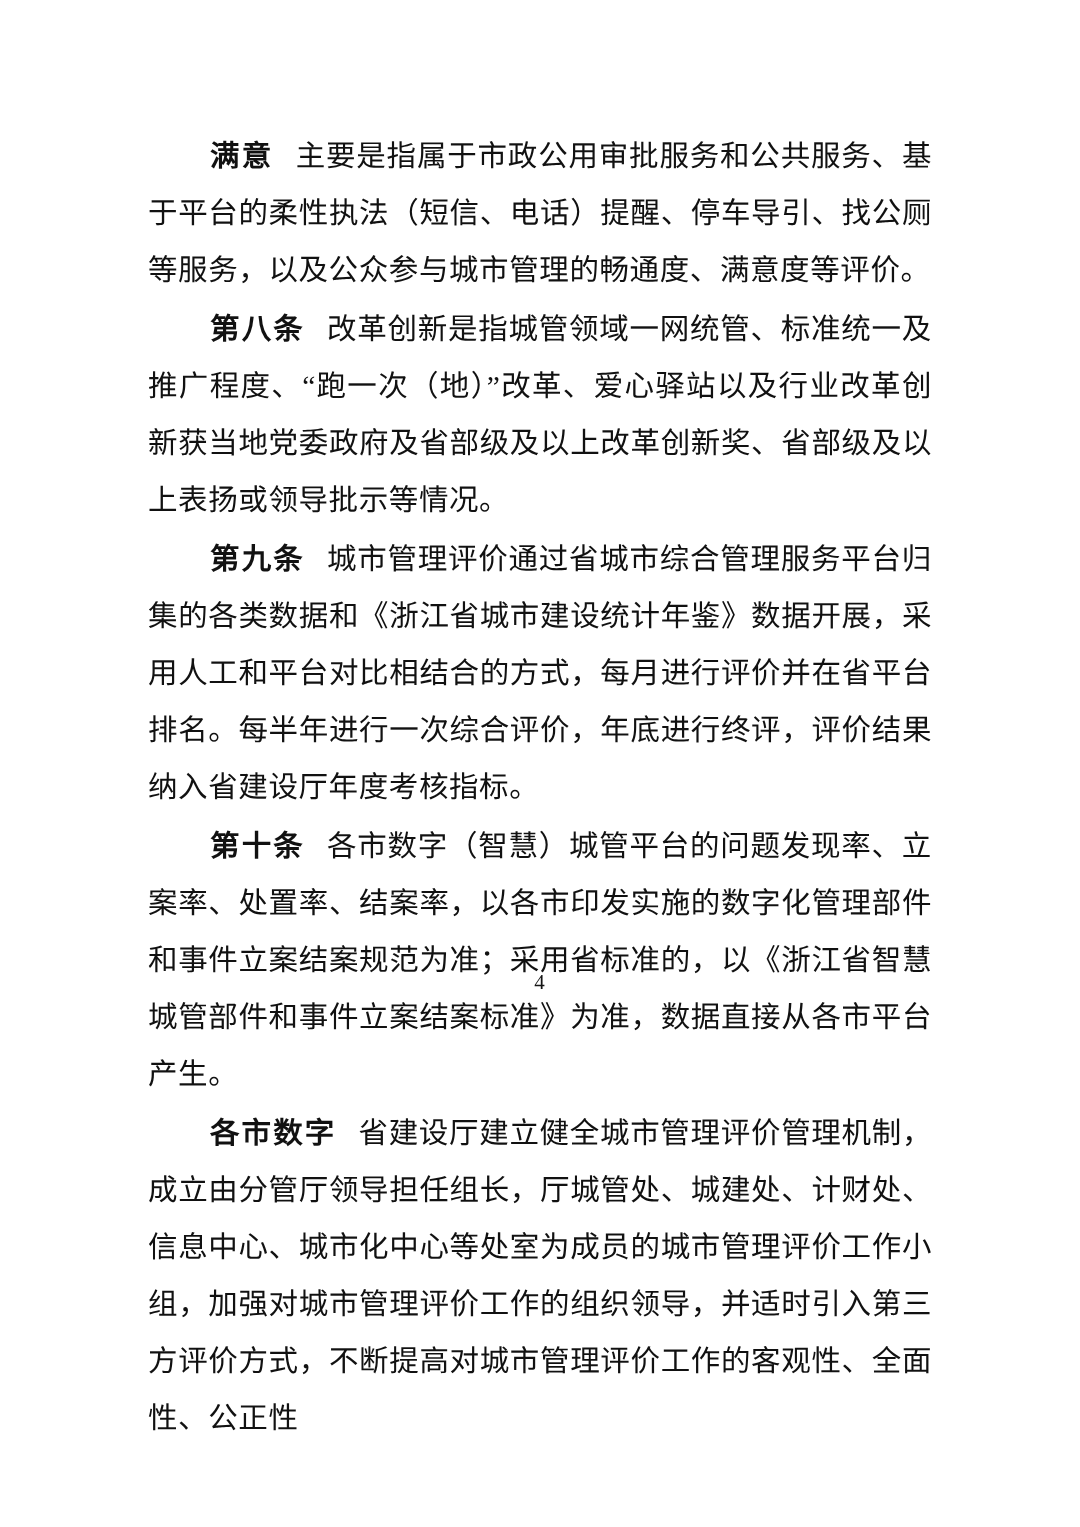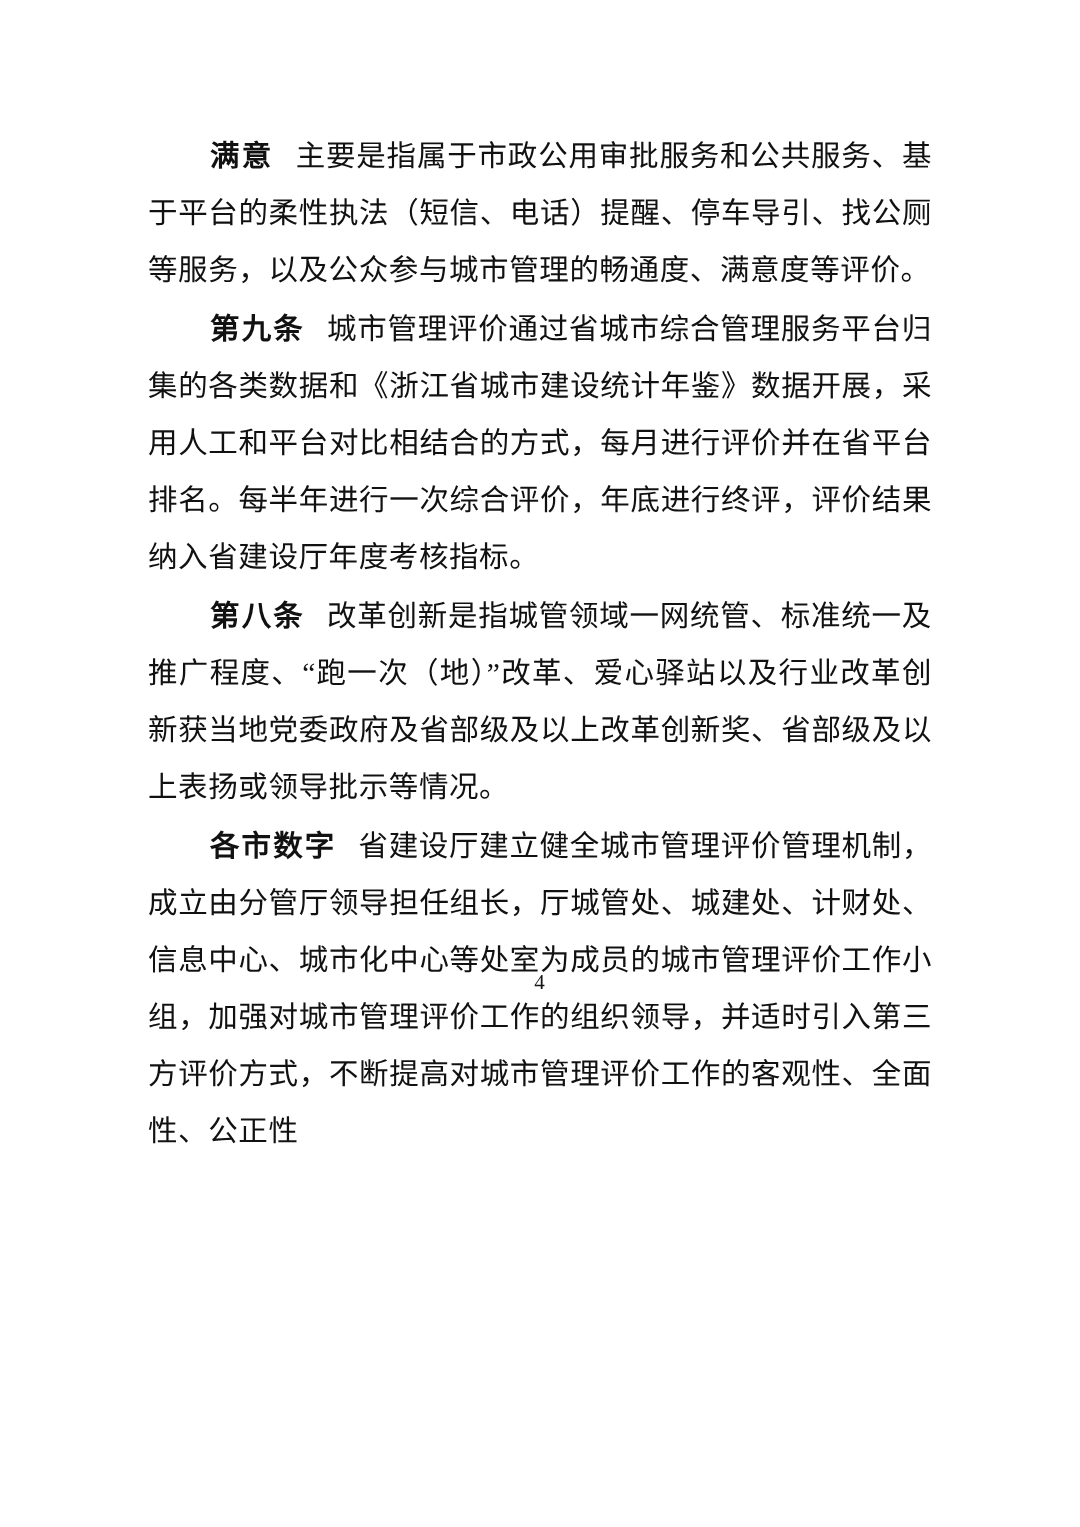--- a/index.html
+++ b/index.html
@@ -64,27 +64,30 @@
 <body>
 
 <div class="page">
   <div class="body-text">
 
     <p class="para">
       <span class="lead">满意</span><span class="lead-gap"></span><span>主要是指属于市政公用审批服务和公共服务、基于平台的柔性执法（短信、电话）提醒、停车导引、找公厕等服务，以及公众参与城市管理的畅通度、满意度等评价。</span>
     </p>
 
     <p class="para">
+      <span class="lead">第八条</span><span class="lead-gap"></span><span>改革创新是指城管领域一网统管、标准统一及推广程度、“跑一次（地）”改革、爱心驿站以及行业改革创新获当地党委政府及省部级及以上改革创新奖、省部级及以上表扬或领导批示等情况。</span>
+    </p>
+
+    <p class="para">
       <span class="lead">第九条</span><span class="lead-gap"></span><span>城市管理评价通过省城市综合管理服务平台归集的各类数据和《浙江省城市建设统计年鉴》数据开展，采用人工和平台对比相结合的方式，每月进行评价并在省平台排名。每半年进行一次综合评价，年底进行终评，评价结果纳入省建设厅年度考核指标。</span>
     </p>
 
     <p class="para">
-      <span class="lead">第八条</span><span class="lead-gap"></span><span>改革创新是指城管领域一网统管、标准统一及推广程度、“跑一次（地）”改革、爱心驿站以及行业改革创新获当地党委政府及省部级及以上改革创新奖、省部级及以上表扬或领导批示等情况。</span>
+      <span class="lead">第十条</span><span class="lead-gap"></span><span>各市数字（智慧）城管平台的问题发现率、立案率、处置率、结案率，以各市印发实施的数字化管理部件和事件立案结案规范为准；采用省标准的，以《浙江省智慧城管部件和事件立案结案标准》为准，数据直接从各市平台产生。</span>
     </p>
-
 
     <p class="para">
       <span class="lead">各市数字</span><span class="lead-gap"></span><span>省建设厅建立健全城市管理评价管理机制，成立由分管厅领导担任组长，厅城管处、城建处、计财处、信息中心、城市化中心等处室为成员的城市管理评价工作小组，加强对城市管理评价工作的组织领导，并适时引入第三方评价方式，不断提高对城市管理评价工作的客观性、全面性、公正性</span>
     </p>
 
   </div>
 
   <div class="page-number">4</div>
 </div>
 

